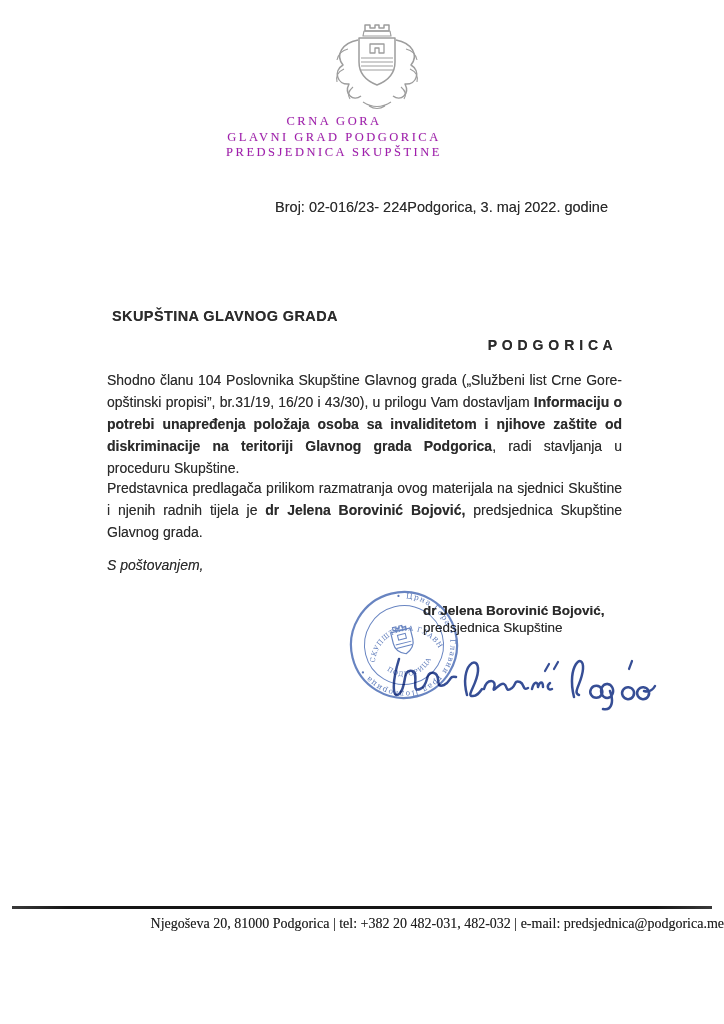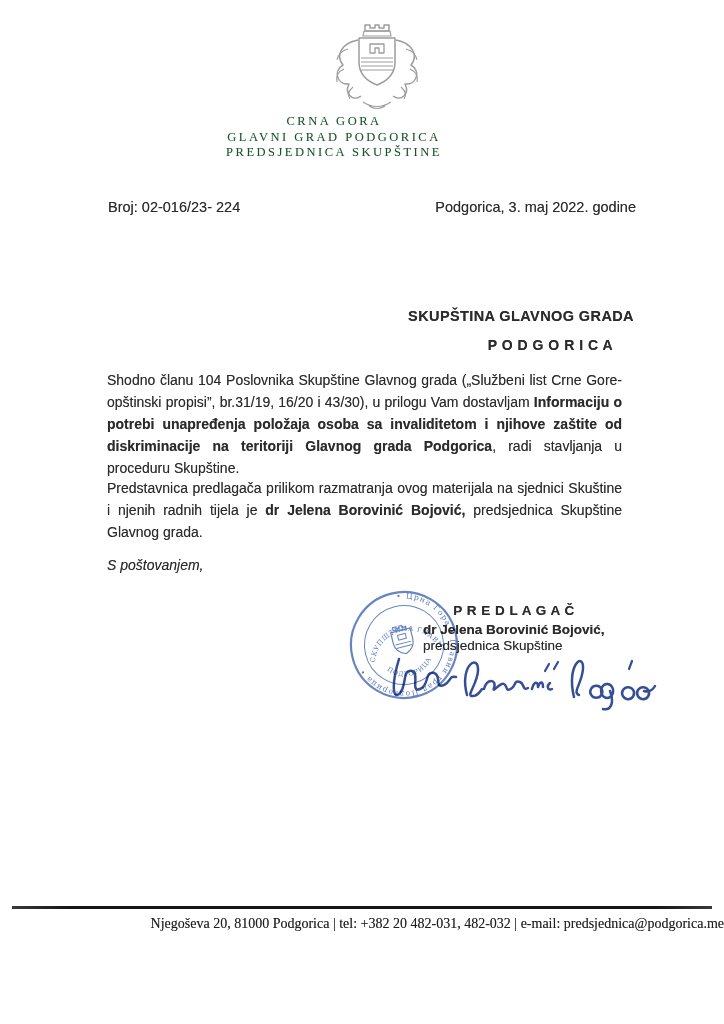--- a/index.html
+++ b/index.html
@@ -12,34 +12,34 @@
     color:#2b2b2b;
   }
   
   .coa{position:absolute;left:322px;top:18px;}
   .org{
     position:absolute;top:114px;left:0;width:668px;
     text-align:center;
     font-family:"Liberation Serif", serif;
     font-size:12.5px;line-height:15.5px;
     letter-spacing:2.5px;
-    color:#14532d;
+    color:#a21caf;
     text-shadow:0 0 1px rgba(190,190,190,.6);
   }
   
   .ref-row{
-    position:absolute;top:199px;left:108px;right:88px;
-    display:flex;justify-content:space-between;
+    position:absolute;top:199px;left:108px;right:116px;
+    display:flex;justify-content:flex-end;
     font-size:14.5px;
     text-shadow:0 0 .4px rgba(45,45,45,.55);
   }
   
   .title1{
-    position:absolute;top:308px;left:122px;width:512px;
-    text-align:right;font-weight:bold;font-size:14.5px;letter-spacing:.4px;
+    position:absolute;top:308px;left:112px;width:512px;
+    text-align:left;font-weight:bold;font-size:14.5px;letter-spacing:.4px;
     text-shadow:0 0 .4px rgba(30,30,30,.6);
   }
   .title2{
     position:absolute;top:337px;right:111px;
     font-weight:bold;font-size:14px;letter-spacing:.5px;
     text-shadow:0 0 .4px rgba(30,30,30,.6);
     text-align:center;
   }
   
   .para{
@@ -119,21 +119,20 @@
   <div class="title1">SKUPŠTINA GLAVNOG GRADA</div>
   <div class="title2">P O D G O R I C A</div>
 
   <p class="para p1"><span>Shodno članu 104 Poslovnika Skupštine Glavnog grada („Službeni list Crne Gore-opštinski propisi”, br.31/19, 16/20 i 43/30), u prilogu Vam dostavljam </span><b>Informaciju o potrebi unapređenja položaja osoba sa invaliditetom i njihove zaštite od diskriminacije na teritoriji Glavnog grada Podgorica</b><span>, radi stavljanja u proceduru Skupštine.</span></p>
 
   <p class="para p2"><span>Predstavnica predlagača prilikom razmatranja ovog materijala na sjednici Skuštine i njenih radnih tijela je </span><b>dr Jelena Borovinić Bojović,</b><span> predsjednica Skupštine Glavnog grada.</span></p>
 
   <div class="closing">S poštovanjem,</div>
 
   <div class="sig-block">
-    <div class="sig-role">P R E D L A G A Č</div>
     <div class="sig-name">dr Jelena Borovinić Bojović,</div>
     <div class="sig-title">predsjednica Skupštine</div>
   </div>
 
   <svg class="stamp" width="112" height="112" viewBox="0 0 112 112">
     <defs>
       <path id="sOuter" d="M56 9.5 a46.5 46.5 0 1 1 -0.05 0" fill="none"></path>
       <path id="sInnerTop" d="M23 68 A34 34 0 0 1 89 68" fill="none"></path>
       <path id="sInnerBot" d="M31 73 A29 29 0 0 0 81 73" fill="none"></path>
     </defs>

